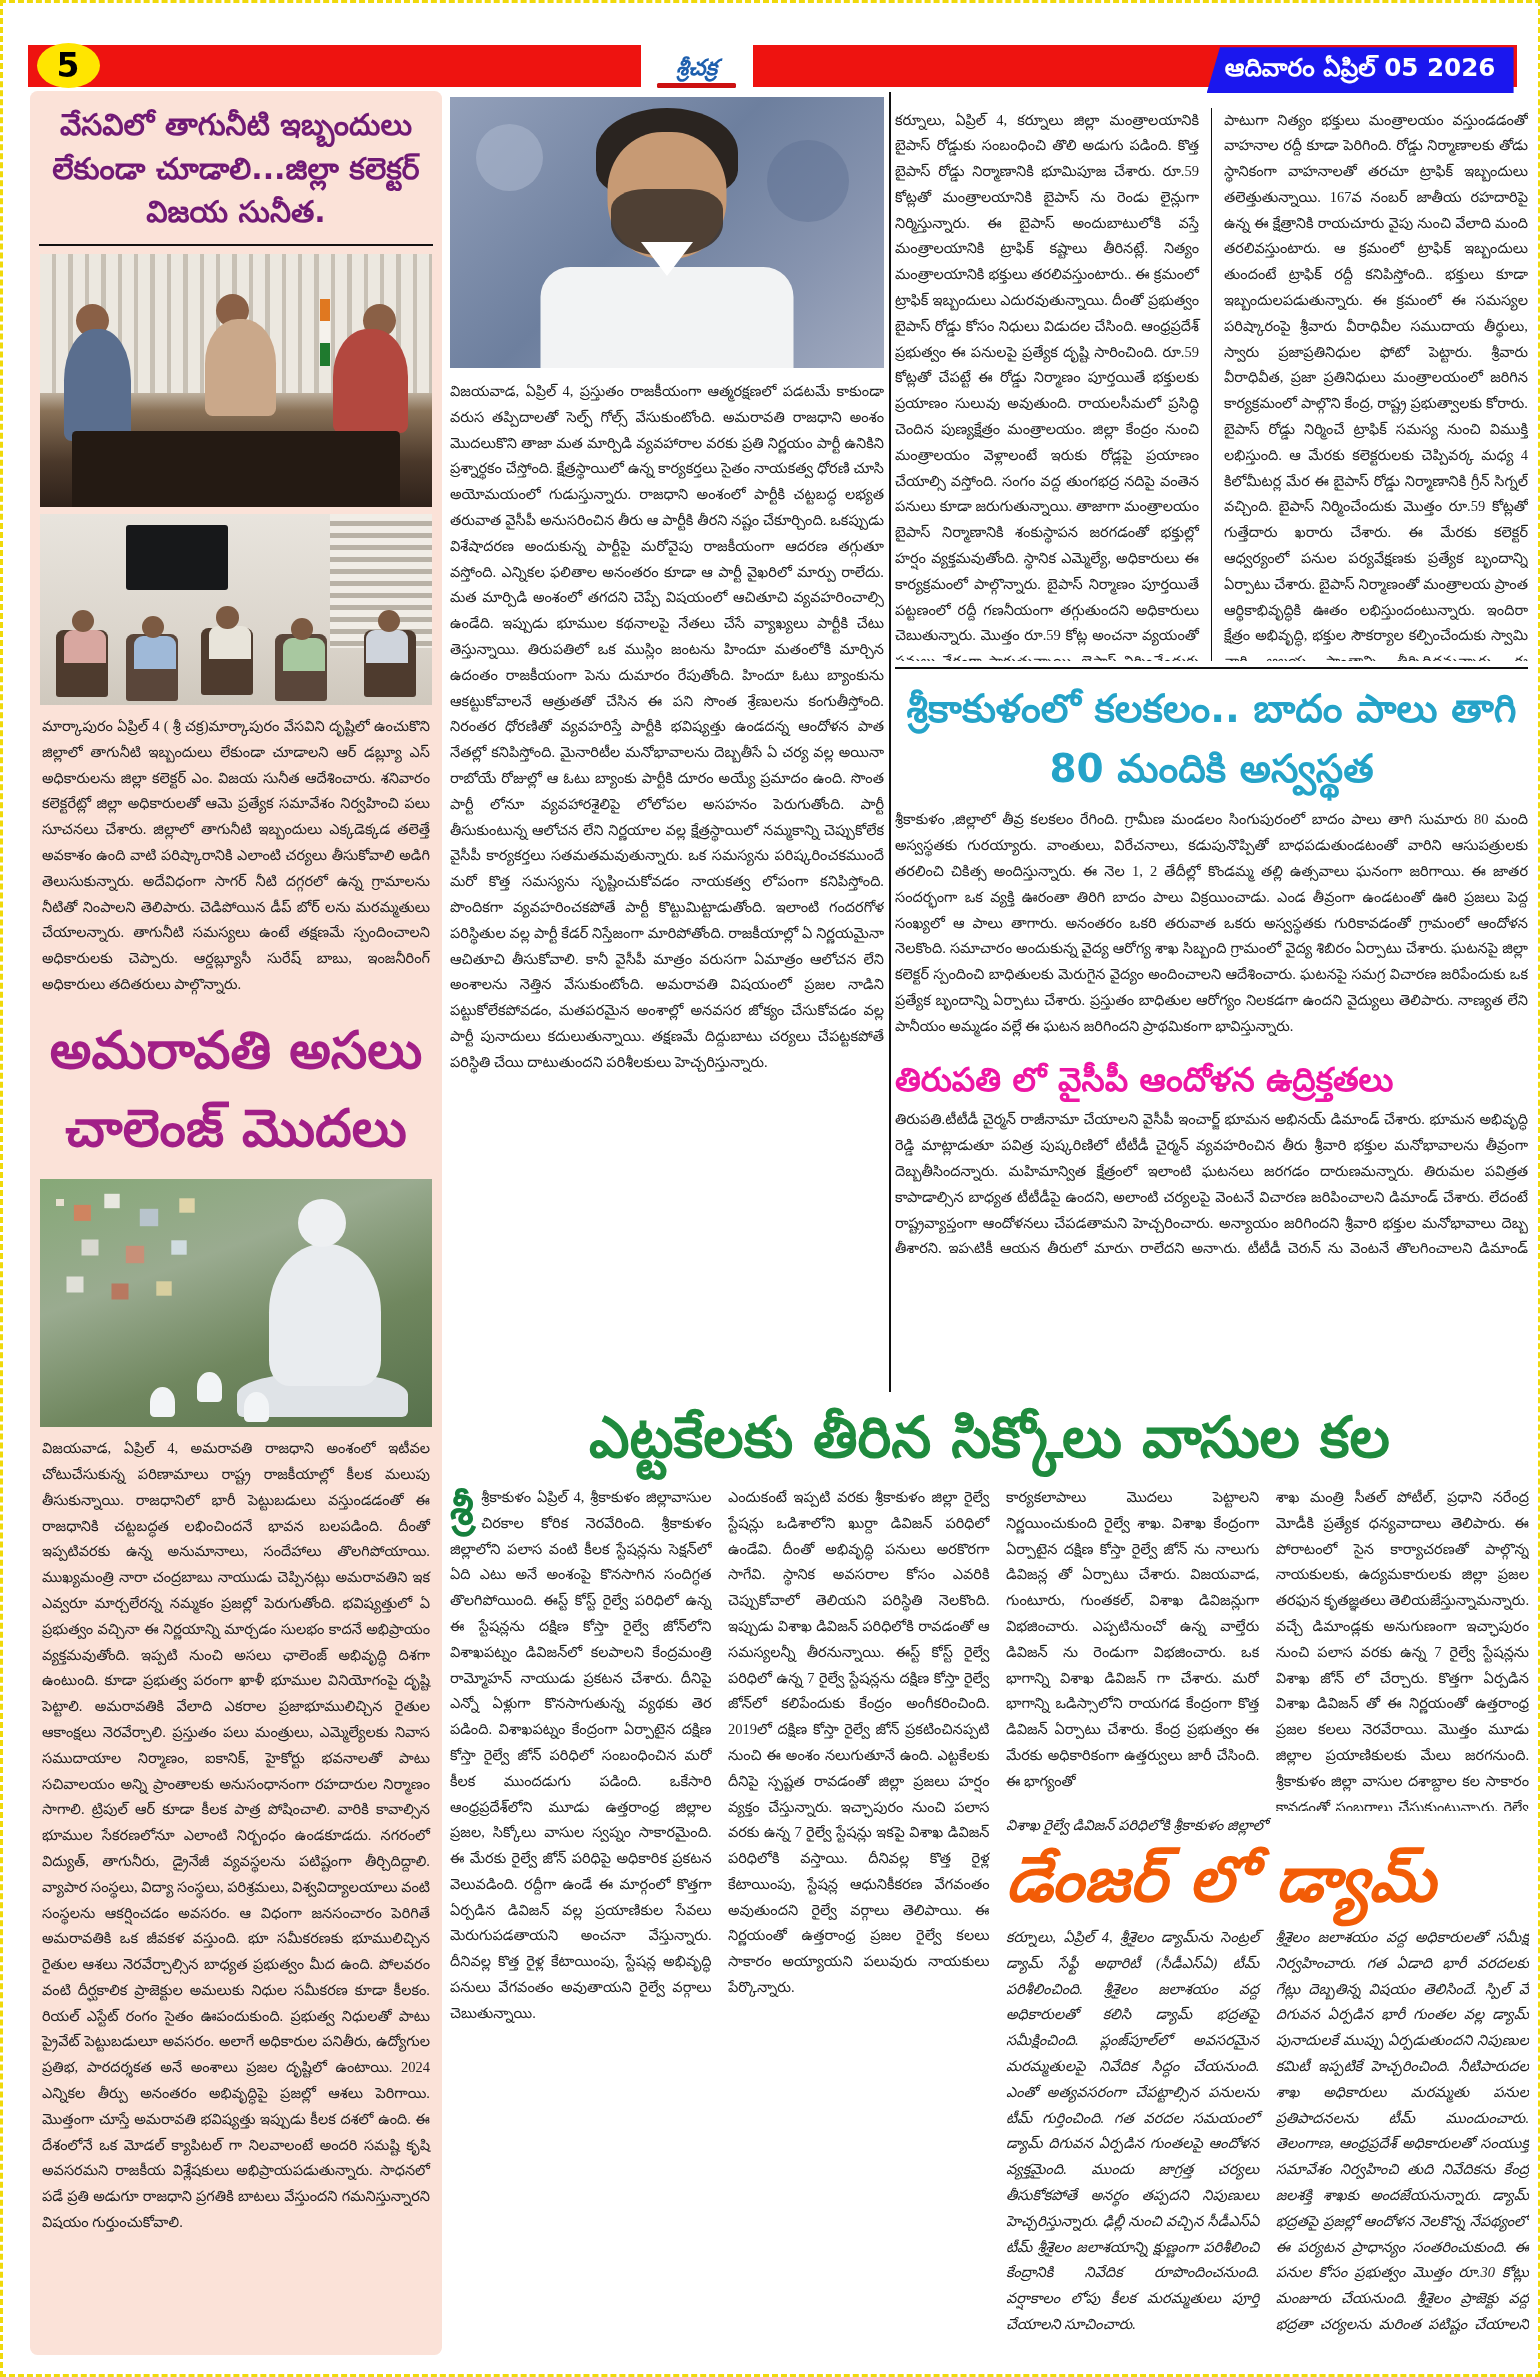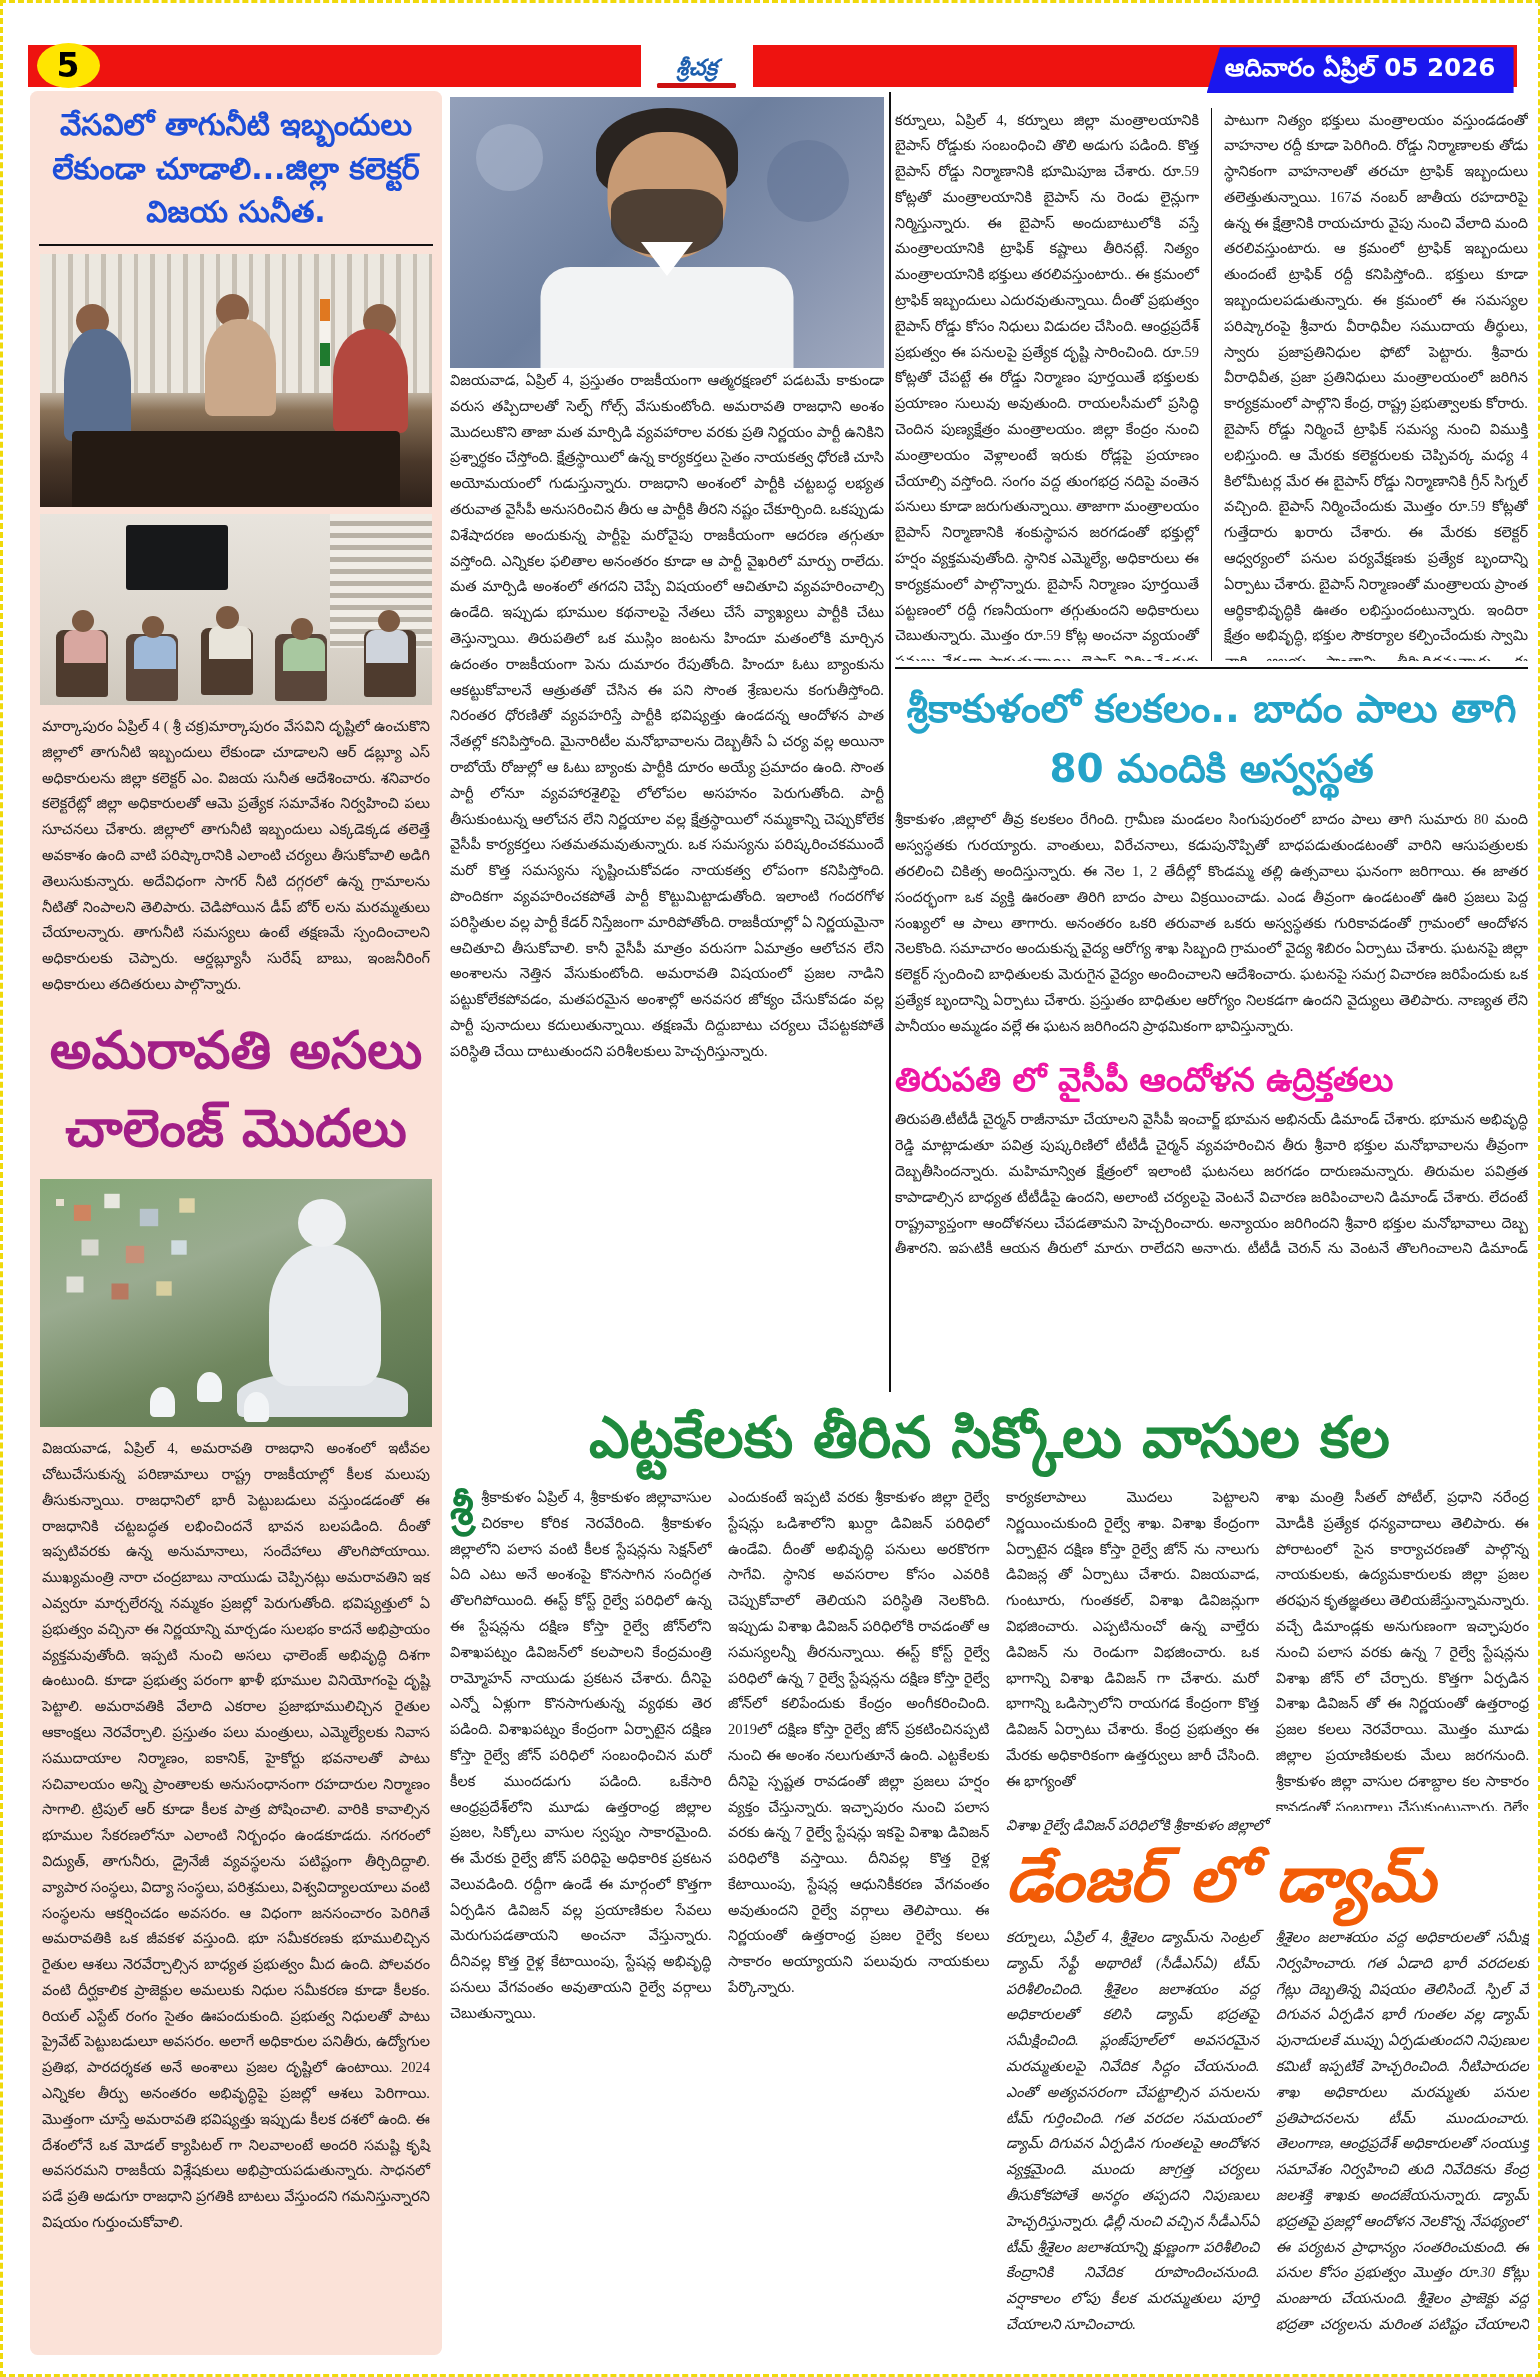--- a/index.html
+++ b/index.html
@@ -20,21 +20,21 @@
            clip-path:polygon(13.4px 0,100% 0,100% 100%,0 100%);
            display:flex;align-items:center;justify-content:center;
            font-family:"DejaVu Sans",sans-serif;font-weight:bold;font-size:24.6px;color:#ffffff;}
   
   .bodytext{font-size:14.5px;line-height:1.78;color:#1c1c1c;text-align:justify;}
   .hl{font-family:"DejaVu Sans",sans-serif;font-weight:bold;text-align:center;}
   .vline{position:absolute;background:#111;}
   
   #leftcol{position:absolute;left:27px;top:88px;width:412px;height:2264px;background:#fbe2d8;
            border-radius:7.5px;box-sizing:border-box;overflow:hidden;}
-  #leftcol .hl1{font-size:30px;line-height:1.45;color:#1d4ed8;padding:12px 7.5px 7.5px;}
+  #leftcol .hl1{font-size:30px;line-height:1.45;color:#701a75;padding:12px 7.5px 7.5px;}
   #leftcol .rule{border-bottom:2.2px solid #111;margin:3px 9px 0;}
   .photo{position:relative;overflow:hidden;margin:7.5px 10.4px 0;background:#cfc6b8;}
   
   #photo1{height:253px;background:linear-gradient(180deg,#ddd6ca 0%,#d3cabb 52%,#8a7258 62%,#4a382a 82%,#2e211a 100%);}
   #photo1 .blinds{position:absolute;left:0;top:0;width:100%;height:55%;
       background:repeating-linear-gradient(90deg,#ece8e0 0 12px,#c8c1b5 12px 16.4px);}
   #photo1 .desk{position:absolute;left:8%;bottom:0;width:84%;height:30%;background:#241a13;border-radius:4.5px 4.5px 0 0;}
   #photo1 .flag{position:absolute;right:26%;top:18%;width:10.4px;height:67px;
       background:linear-gradient(180deg,#e07820 33%,#f5f2ec 33% 66%,#1f7a2e 66%);}
   #photo1 .p{position:absolute;border-radius:46% 46% 7.5px 7.5px;}
@@ -84,21 +84,21 @@
   #photo4 .hair{position:absolute;left:50%;top:4%;transform:translateX(-50%);width:142px;height:89px;
       background:#2a2420;border-radius:50% 50% 30% 30%;}
   #photo4 .face{position:absolute;left:50%;top:13%;transform:translateX(-50%);width:119px;height:127px;
       background:#c79a74;border-radius:46%;}
   #photo4 .beard{position:absolute;left:50%;top:34%;transform:translateX(-50%);width:112px;height:67px;
       background:#3a3029;border-radius:30% 30% 48% 48%;opacity:.85;}
   #photo4 .shirt{position:absolute;left:50%;bottom:-4%;transform:translateX(-50%);width:253px;height:112px;
       background:#f2f3f4;border-radius:30px 30px 0 0;}
   #photo4 .collar{position:absolute;left:50%;bottom:34%;transform:translateX(-50%);width:52px;height:34px;
       background:#ffffff;clip-path:polygon(0 0,50% 100%,100% 0);}
-  #centercol .bodytext{margin-top:0;}
+  #centercol .bodytext{margin-top:11px;}
   
   #rightcol{position:absolute;left:892px;top:97px;width:633px;}
   #rightcol .hl4{font-size:45px;line-height:1.6;color:#c93a96;}
   #rightcol .twocol{display:flex;margin-top:7.5px;height:553px;overflow:hidden;}
   #rightcol .twocol .c{flex:1;}
   #rightcol .twocol .c + .c{border-left:1.5px solid #111;margin-left:12px;padding-left:12px;}
   #rightcol .hrule{border-top:2.2px solid #111;margin:6px 0;}
   #rightcol .hl5{font-size:39px;line-height:1.55;color:#25a3c8;padding:4.5px 0;}
   #rightcol .skbody{height:240px;overflow:hidden;margin-top:3px;}
   #rightcol .hl6{font-size:33px;line-height:1.5;color:#ed17a4;text-align:left;padding:7.5px 0 3px;}

